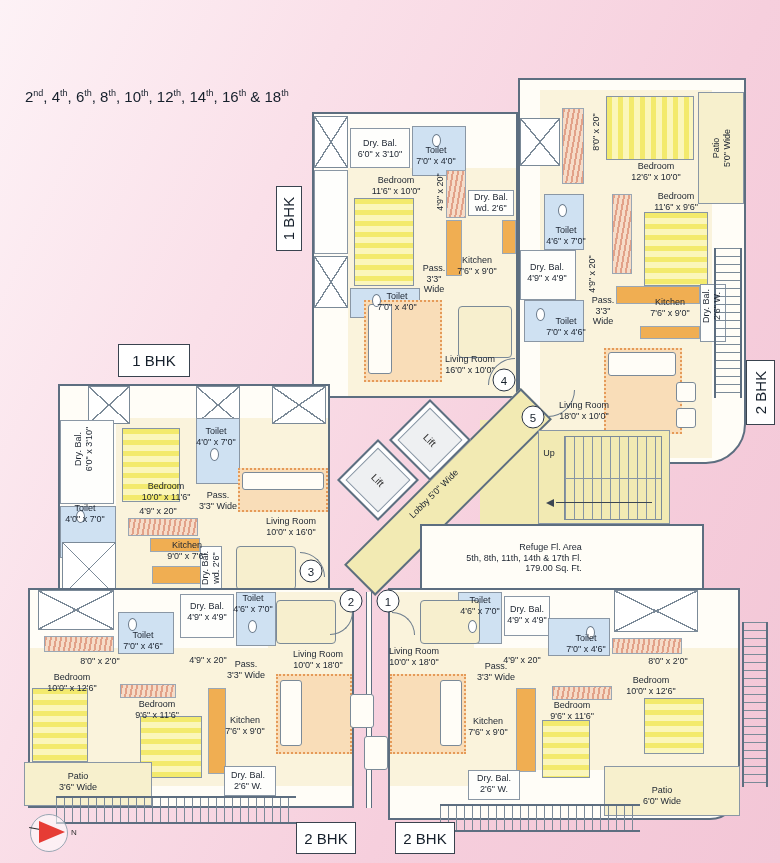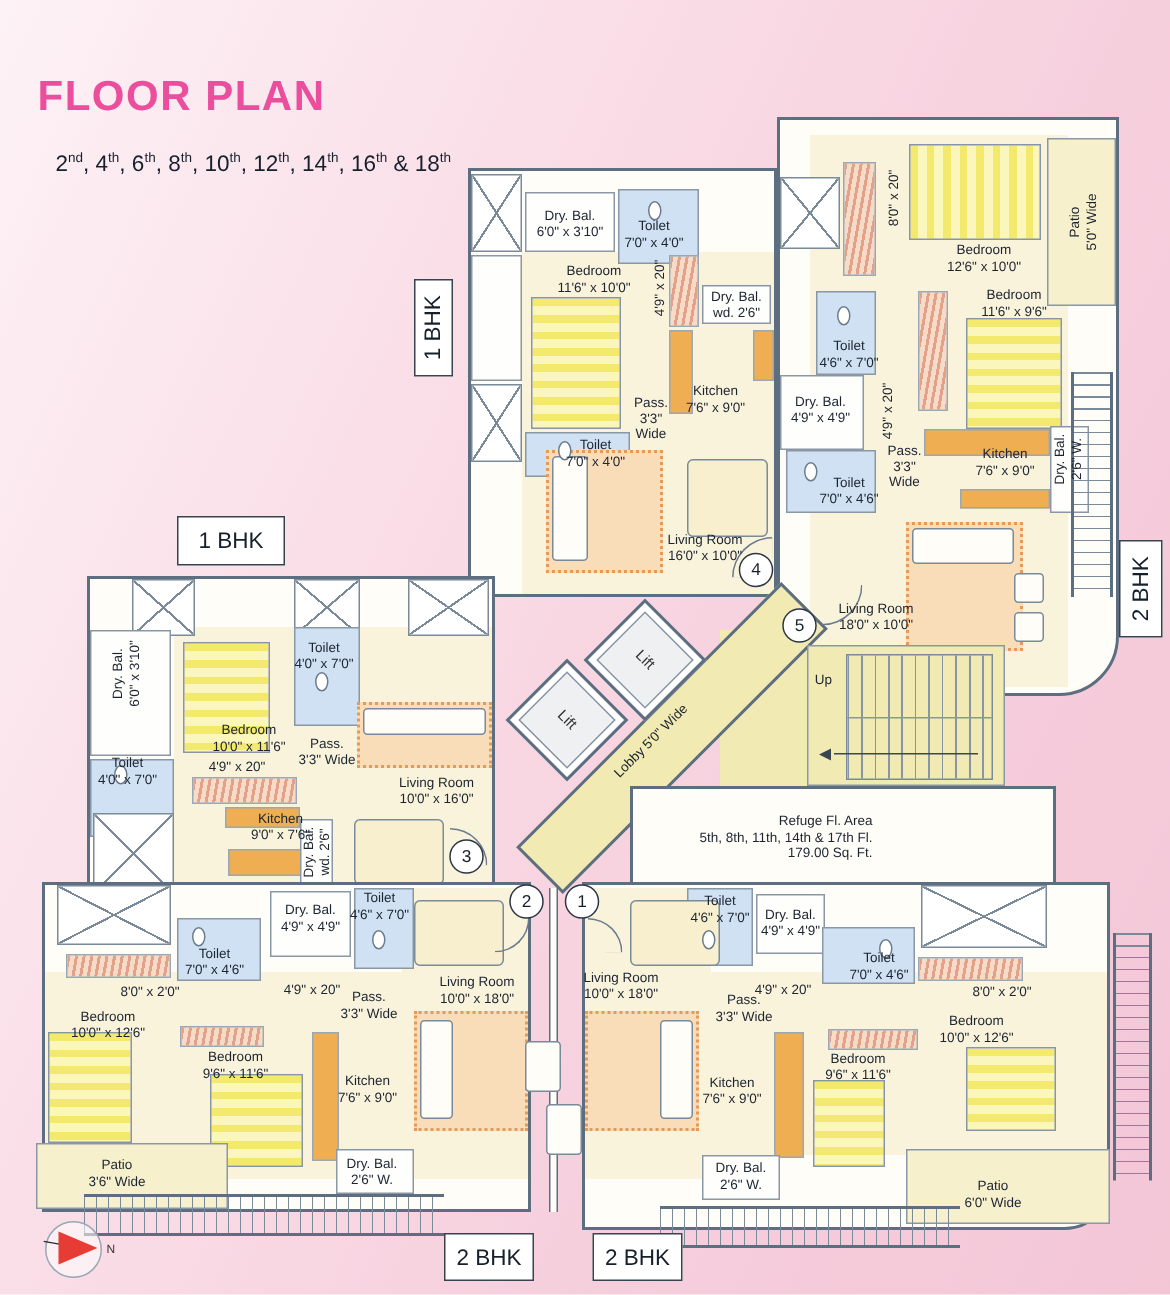--- a/index.html
+++ b/index.html
@@ -6,21 +6,21 @@
   .page{
     position:relative; width:780px; height:863px; overflow:hidden;
     background:linear-gradient(115deg,#fdf2f6 0%,#fae0e9 30%,#f6cfdd 65%,#f3c6d6 100%);
     font-family:"Liberation Sans",sans-serif;
   }
   .title{
     position:absolute; left:25px; top:48px; margin:0;
     font-size:28px; font-weight:bold; color:#ea4e9c; letter-spacing:1px;
   }
   .floors{
-    position:absolute; left:25px; top:88px; margin:12px;
+    position:absolute; left:25px; top:88px; margin:0;
     font-size:15px; color:#16202c;
   }
   .floors sup{font-size:9px;}
   
   .sh{position:absolute; box-sizing:border-box;}
   .wall{border:2.5px solid #5d6e80; background:#fffdf7;}
   .cream{background:#faf3dc;}
   .blue{background:#cfe1f2; border:1px solid #8a97a5;}
   .whitebx{background:#fefefc; border:1px solid #8a97a5;}
   .patio{background:#f7f0cd; border:1px solid #8a97a5;}
@@ -79,21 +79,20 @@
   .compass{position:absolute;width:36px;height:36px;border:1px solid #9aa7b4;border-radius:50%;background:rgba(255,255,255,.55);z-index:40;}
   .compass .tail{position:absolute;left:-2px;top:14px;width:22px;height:0;border-top:1.5px solid #2a2a2a;transform:rotate(10deg);}
   .compass .head{position:absolute;left:8px;top:6px;width:0;height:0;border-top:11px solid transparent;border-bottom:11px solid transparent;border-left:26px solid #e63c35;}
   .compass .n{position:absolute;left:40px;top:13px;font-size:8px;color:#333;}
 </style>
 </head>
 <body>
 
 <div class="page">
 
-  <h1 class="title">FLOOR PLAN</h1>
   <p class="floors">2<sup>nd</sup>, 4<sup>th</sup>, 6<sup>th</sup>, 8<sup>th</sup>, 10<sup>th</sup>, 12<sup>th</sup>, 14<sup>th</sup>, 16<sup>th</sup> &amp; 18<sup>th</sup></p>
 
   <div class="sh wall" style="left:312px;top:112px;width:206px;height:286px;"></div>
   <div class="sh cream" style="left:348px;top:168px;width:168px;height:228px;"></div>
   <div class="sh xbox" style="left:314px;top:116px;width:34px;height:52px;"></div>
   <div class="sh whitebx" style="left:314px;top:170px;width:34px;height:84px;"></div>
   <div class="sh xbox" style="left:314px;top:256px;width:34px;height:52px;"></div>
   <div class="sh whitebx" style="left:350px;top:128px;width:60px;height:40px;"></div>
   <div class="sh blue" style="left:412px;top:126px;width:54px;height:50px;"></div>
   <div class="sh bedv" style="left:354px;top:198px;width:60px;height:88px;"></div>

